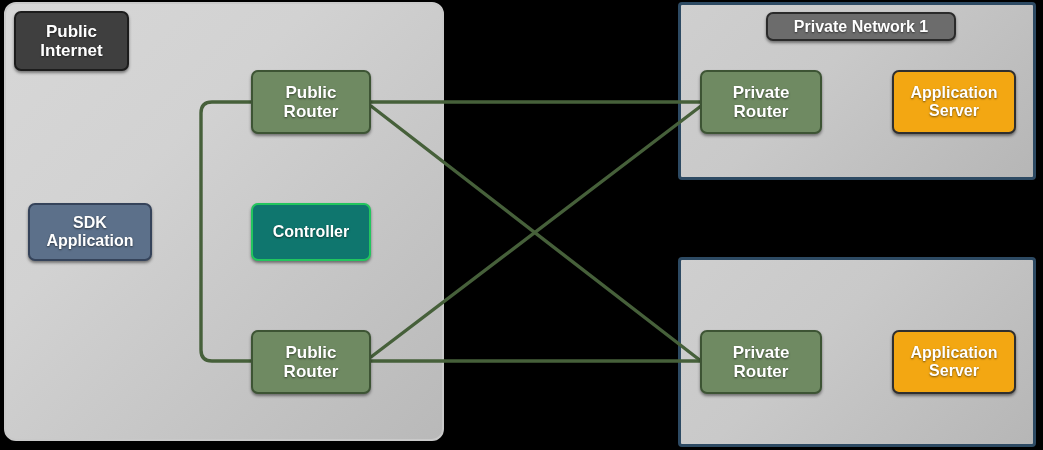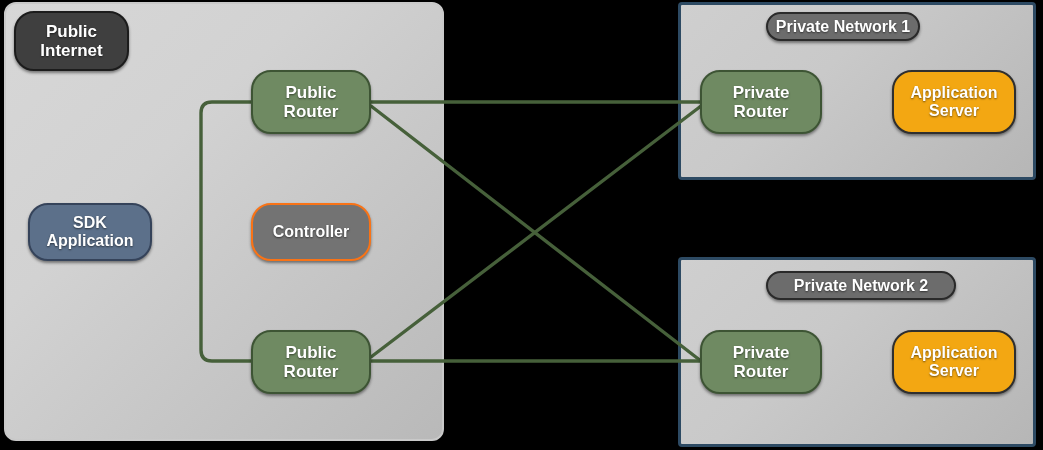--- a/index.html
+++ b/index.html
@@ -26,42 +26,42 @@
   }
   .pn1{top:2px;height:178px;}
   .pn2{top:257px;height:190px;}
 
   
   .node{
     position:absolute;box-sizing:border-box;
     display:flex;align-items:center;justify-content:center;
     text-align:center;
     color:#fff;font-weight:bold;line-height:1.12;
-    border-radius:20px;
+    border-radius:7px;
     text-shadow:0 1px 2px rgba(0,0,0,.55);
     box-shadow:0 2px 3px rgba(0,0,0,.45);
     z-index:6;
   }
 
   .n-dark   {background:#3f3f3f;border:2px solid #1c1c1c;}
   .n-label  {background:#6c6c6c;border:2px solid #2a2a2a;}
   .n-router {background:#6f8a62;border:2px solid #3d5434;align-items:center;}
-  .n-ctrl   {background:#737373;border:2px solid #f97316;}
+  .n-ctrl   {background:#0f766e;border:2px solid #22c55e;}
   .n-sdk    {background:#5d708a;border:2px solid #35435a;}
   .n-sdk    {background:#5c708a;border:2px solid #35435a;}
   .n-app    {background:#f3a712;border:2px solid #2f2f2f;}
 
   
   #public-internet     {left:14px; top:11px;  width:115px;height:60px;font-size:17px;}
   #sdk-application     {left:28px; top:203px; width:124px;height:58px;font-size:16px;justify-content:center;}
   #controller          {left:251px;top:203px; width:120px;height:58px;font-size:16px;}
   #public-router-1     {left:251px;top:70px;  width:120px;height:64px;font-size:17px;}
   #public-router-2     {left:251px;top:330px; width:120px;height:64px;font-size:17px;}
 
-  #pn1-label           {left:766px;top:12px;  width:154px;height:29px;font-size:16px;}
+  #pn1-label           {left:766px;top:12px;  width:190px;height:29px;font-size:16px;}
   #pn1-private-router  {left:700px;top:70px;  width:122px;height:64px;font-size:17px;}
   #pn1-app-server      {left:892px;top:70px;  width:124px;height:64px;font-size:16px;}
 
   #pn2-label           {left:766px;top:271px; width:190px;height:29px;font-size:16px;}
   #pn2-private-router  {left:700px;top:330px; width:122px;height:64px;font-size:17px;}
   #pn2-app-server      {left:892px;top:330px; width:124px;height:64px;font-size:16px;}
 
   
   #links{position:absolute;left:0;top:0;width:1043px;height:450px;z-index:3;
          pointer-events:none;}
@@ -116,23 +116,20 @@
   </div>
 
   <div class="node n-router" id="pn1-private-router">
     <span><span>Private</span><br><span>Router</span></span>
   </div>
 
   <div class="node n-app" id="pn1-app-server">
     <span><span>Application</span><br><span>Server</span></span>
   </div>
 
-  <div class="node n-label" id="pn2-label">
-    <span>Private Network 2</span>
-  </div>
 
   <div class="node n-router" id="pn2-private-router">
     <span><span>Private</span><br><span>Router</span></span>
   </div>
 
   <div class="node n-app" id="pn2-app-server">
     <span><span>Application</span><br><span>Server</span></span>
   </div>
 
 </div>

